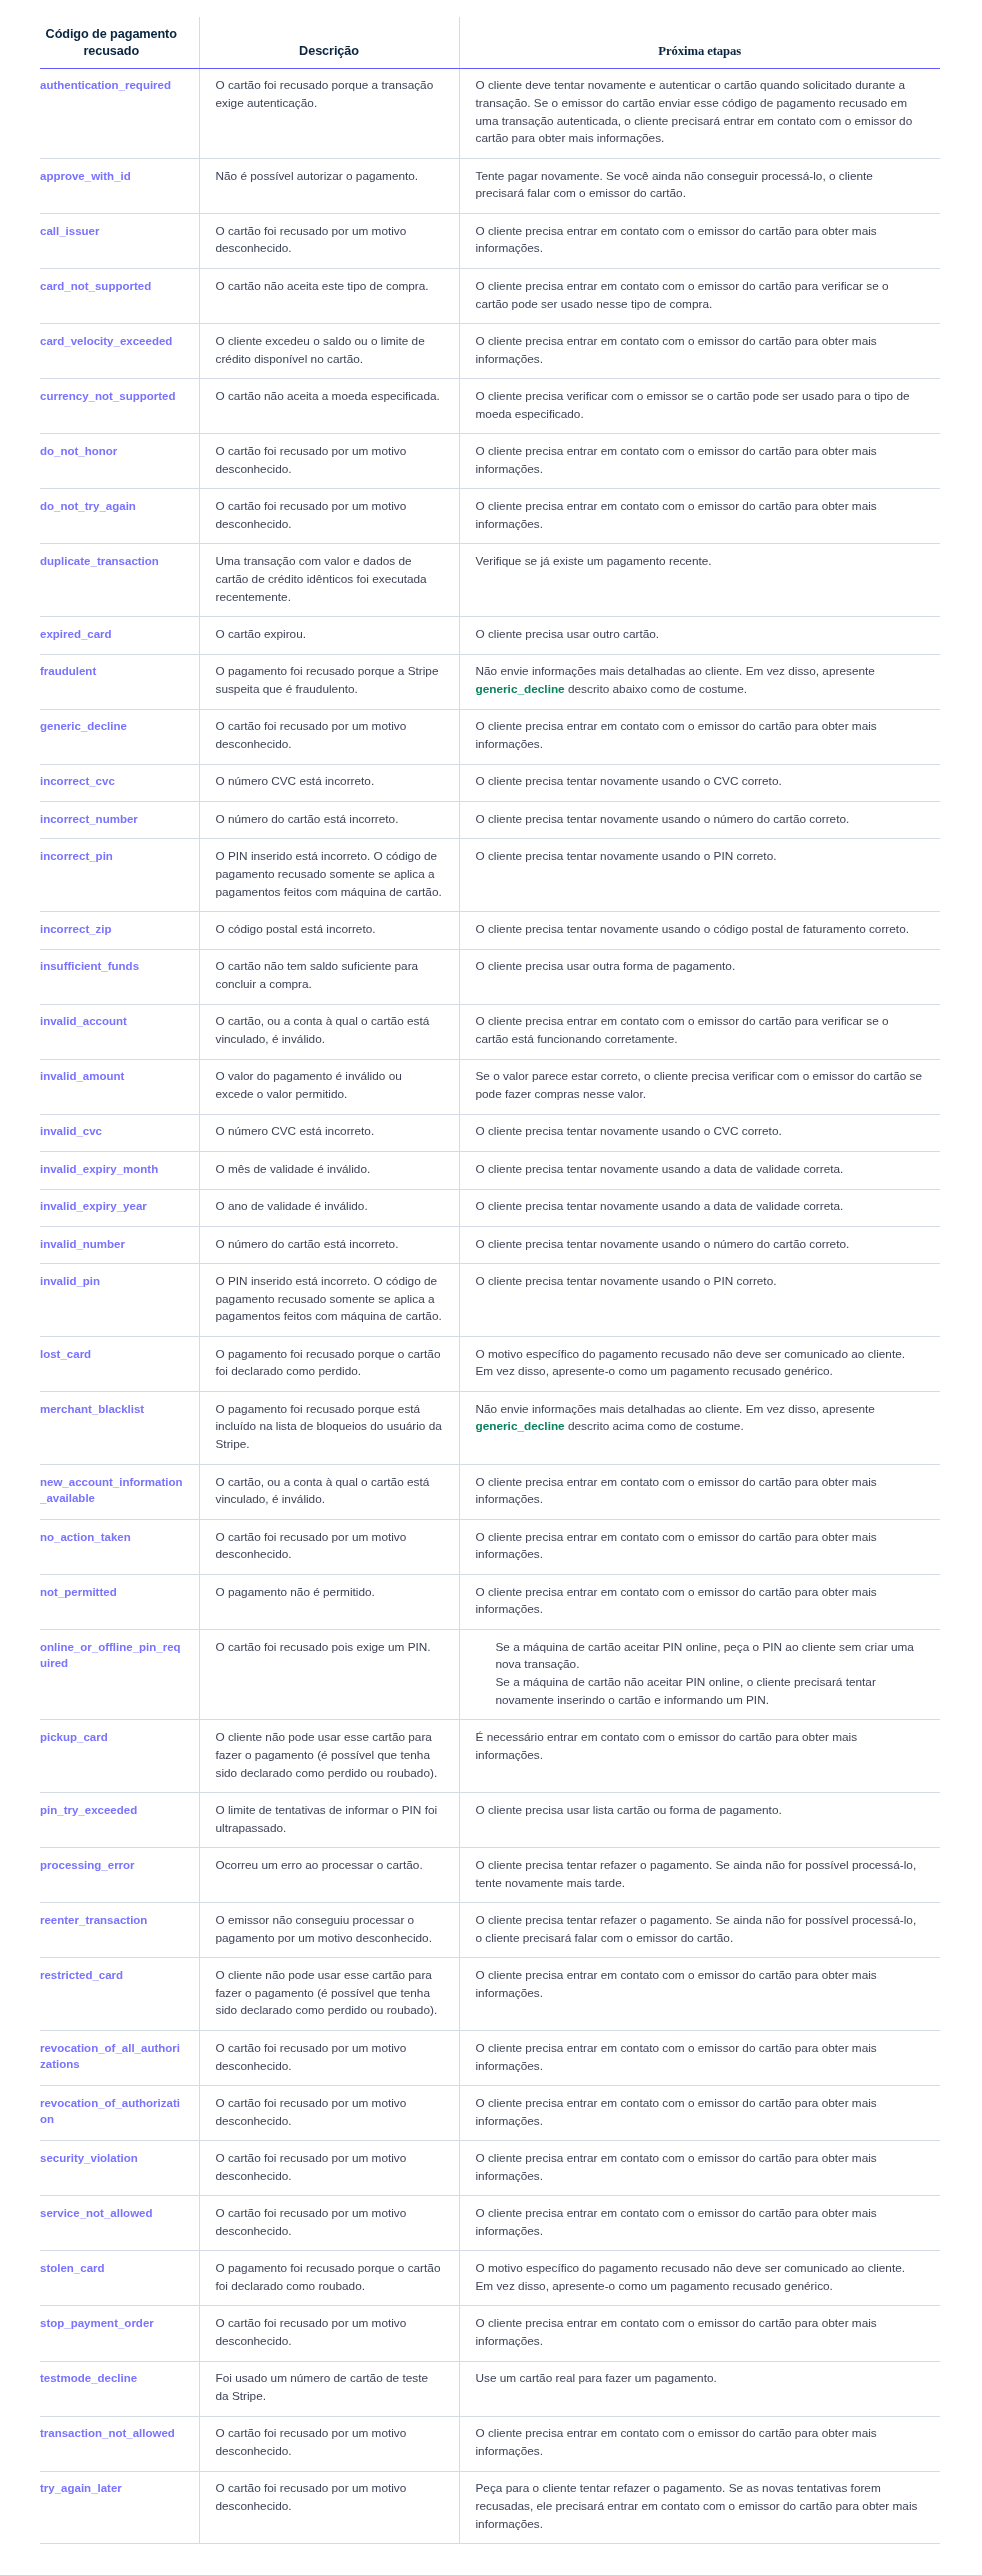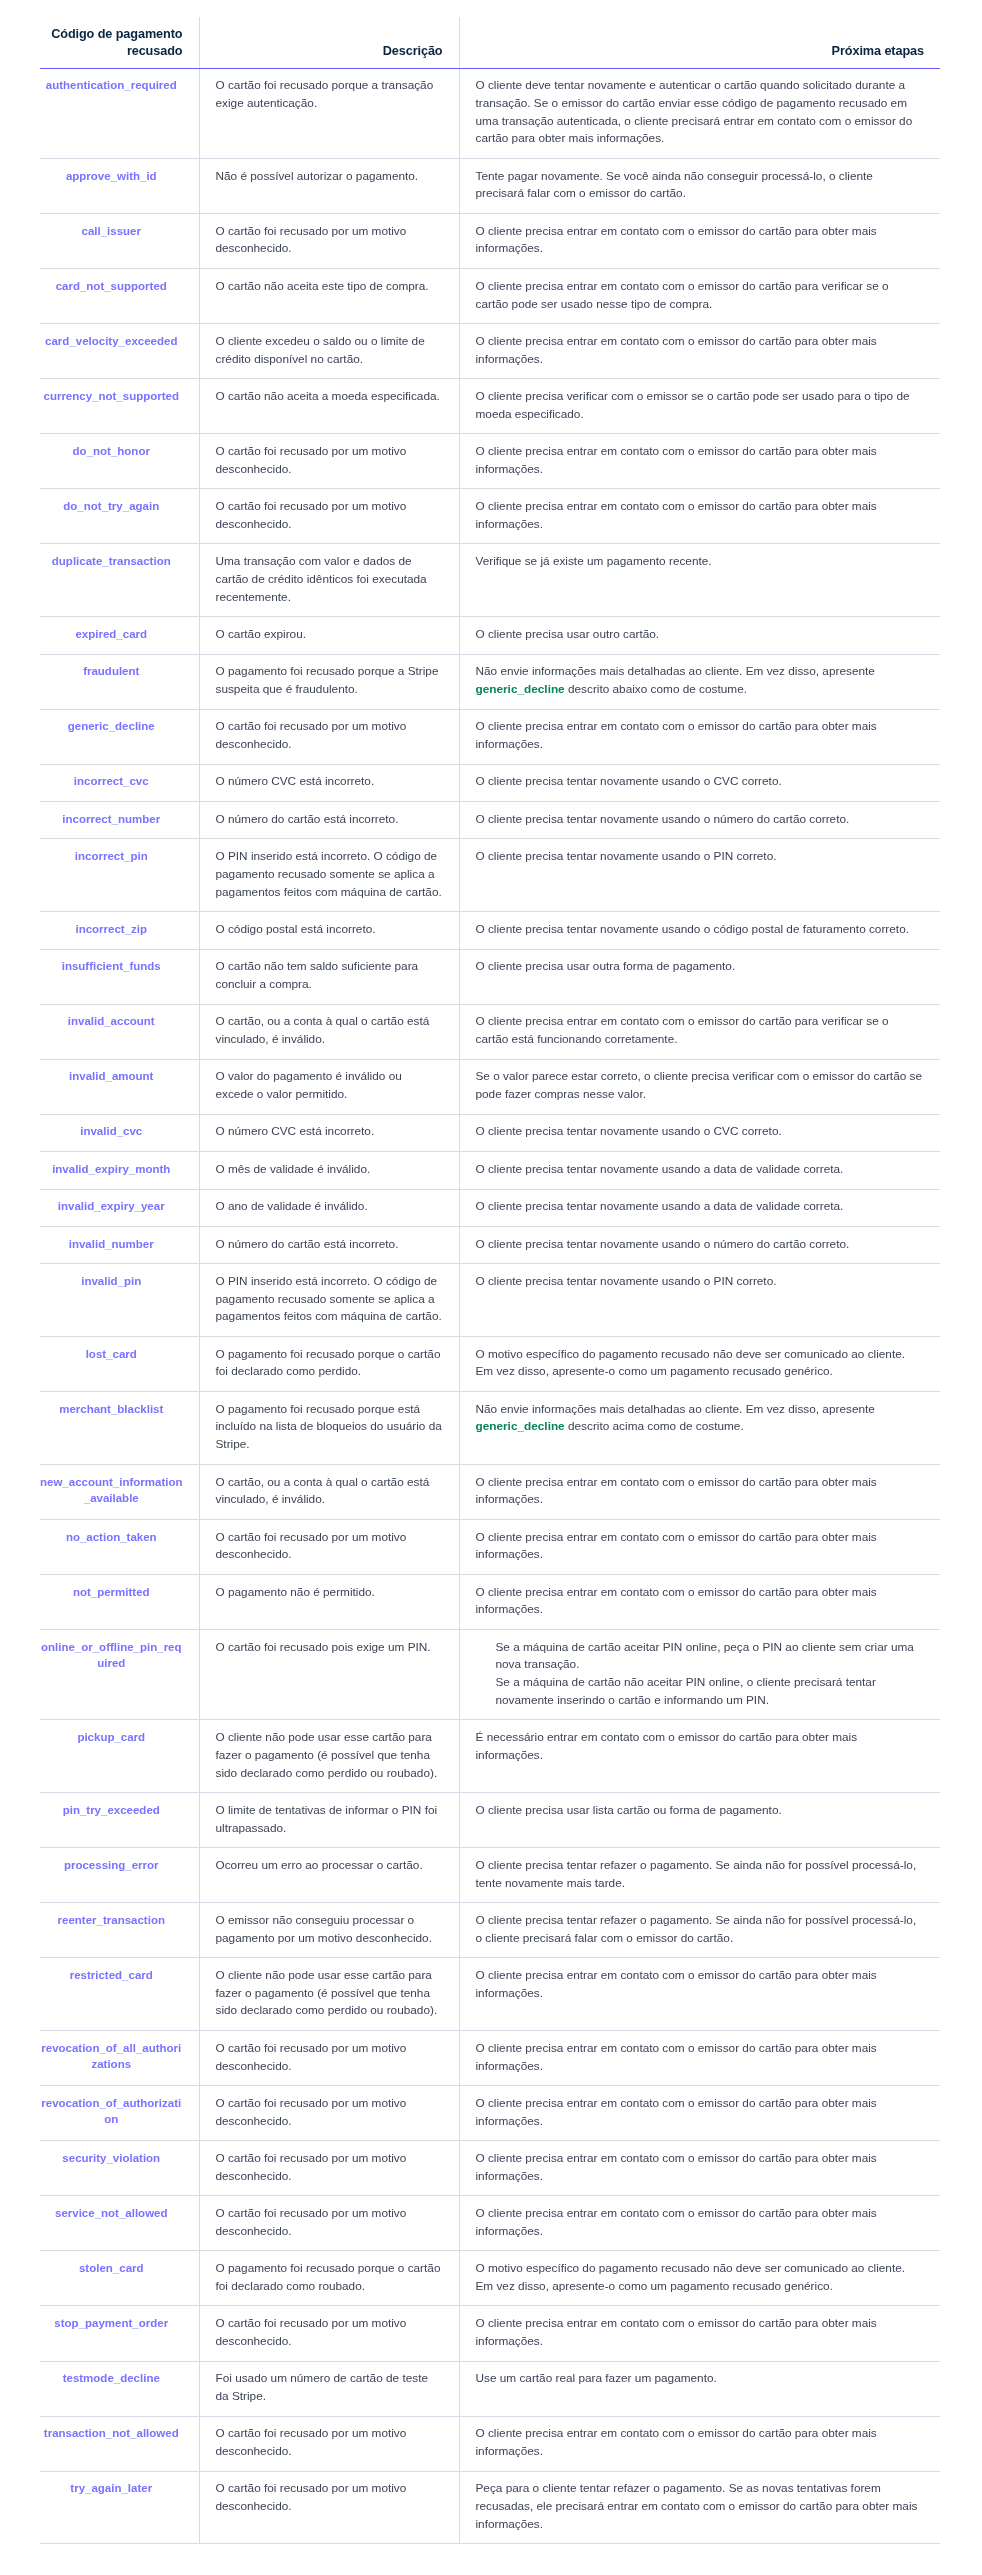--- a/index.html
+++ b/index.html
@@ -27,51 +27,50 @@
     width: 899px;
     table-layout: fixed;
     font-size: 11.8px;
     line-height: 1.48;
   }
   table.decline-table col.c-code { width: 159px; }
   table.decline-table col.c-desc { width: 260px; }
   table.decline-table col.c-next { width: 481px; }
 
   thead th {
-    text-align: right;
+    text-align: center;
     vertical-align: bottom;
     font-size: 12.7px;
     font-weight: 700;
     color: #0a2540;
     padding: 0 16px 8px 16px;
     border-bottom: 1.2px solid #635bff;
     border-right: 0.6px solid #d5dbe4;
     letter-spacing: -0.1px;
     line-height: 1.32;
   }
   thead th.th-code { padding-left: 0; padding-top: 8.7px; }
-  thead th.th-next { border-right: none; }
+  thead th.th-next { border-right: none; font-family: Liberation Serif, serif; }
 
   tbody td {
     vertical-align: top;
     padding: 8.7px 16px 10px 16px;
     border-bottom: 0.6px solid #d5dbe4;
     border-right: 0.6px solid #d5dbe4;
     color: #3c4257;
     font-size: 11.8px;
     line-height: 1.5;
   }
   tbody td.cell-code {
     padding-left: 0;
     color: #7a73ff;
     font-weight: 700;
     font-size: 11.5px;
     word-break: break-word;
     line-height: 1.42;
-    text-align: center;
   }
   tbody td.cell-next { border-right: none; }
   .inline-code-link {
     color: #09825d;
     font-weight: 700;
   }
   .nl { display: block; margin-left: 20px; }
 </style>
 </head>
 <body>

